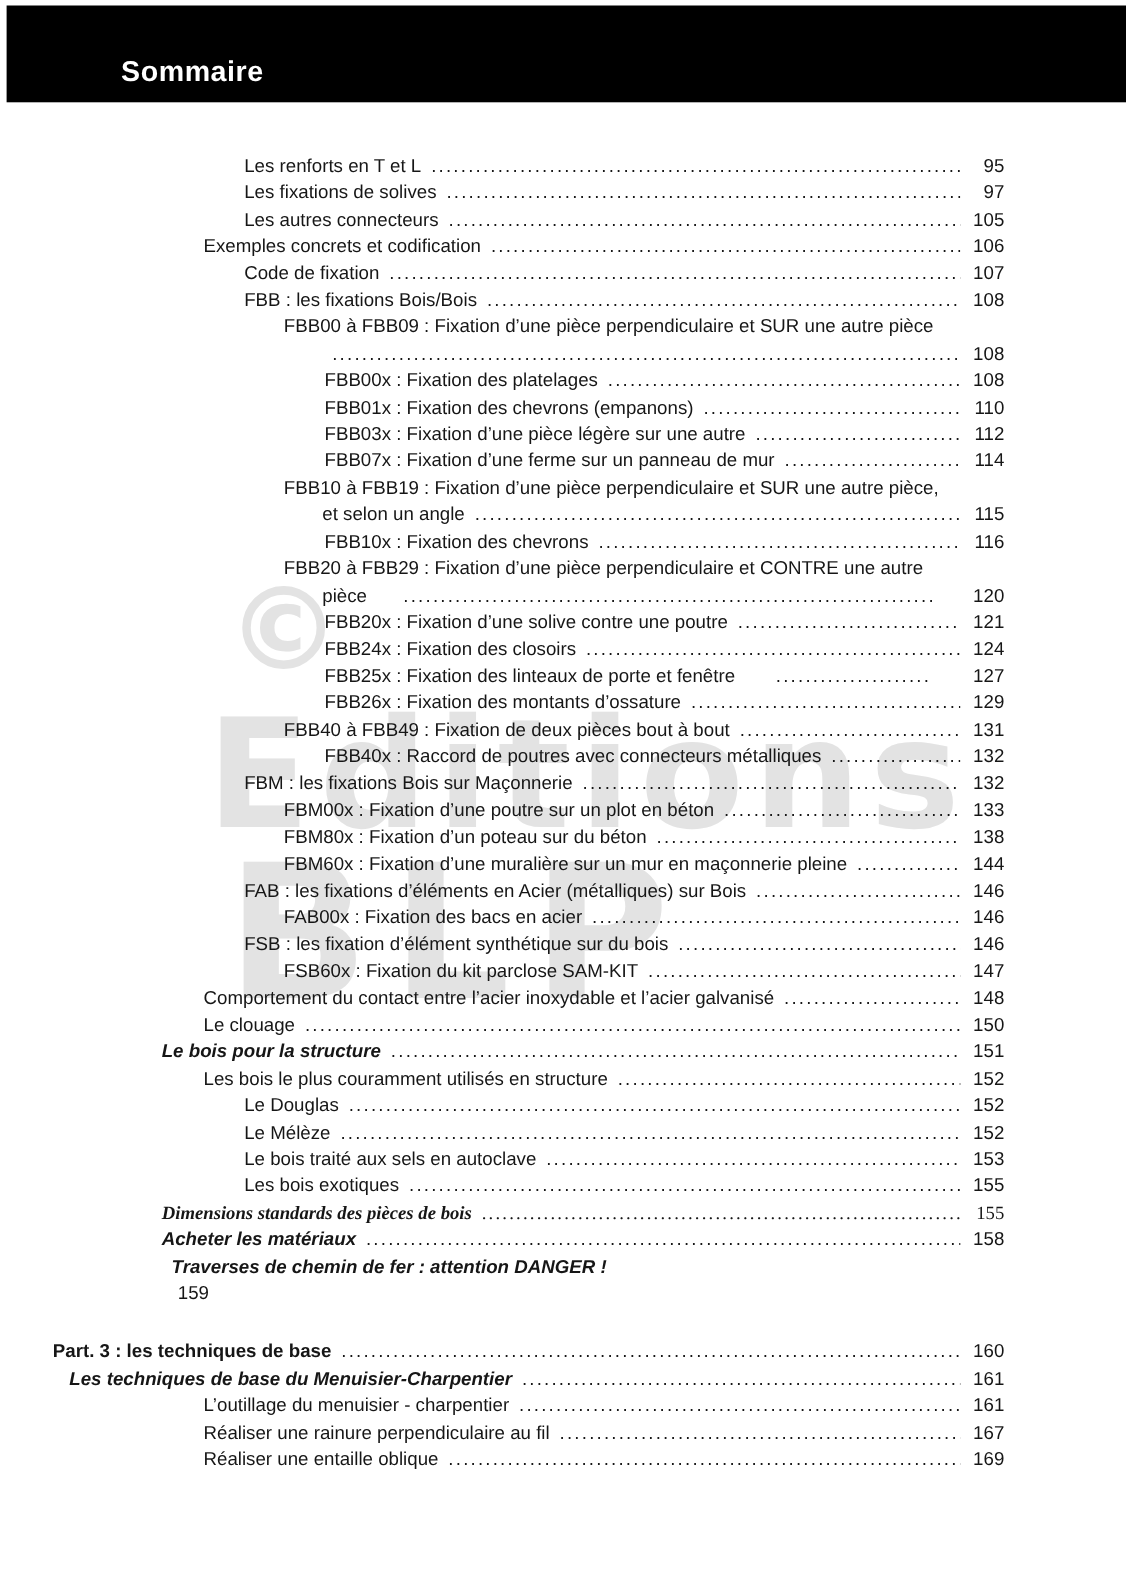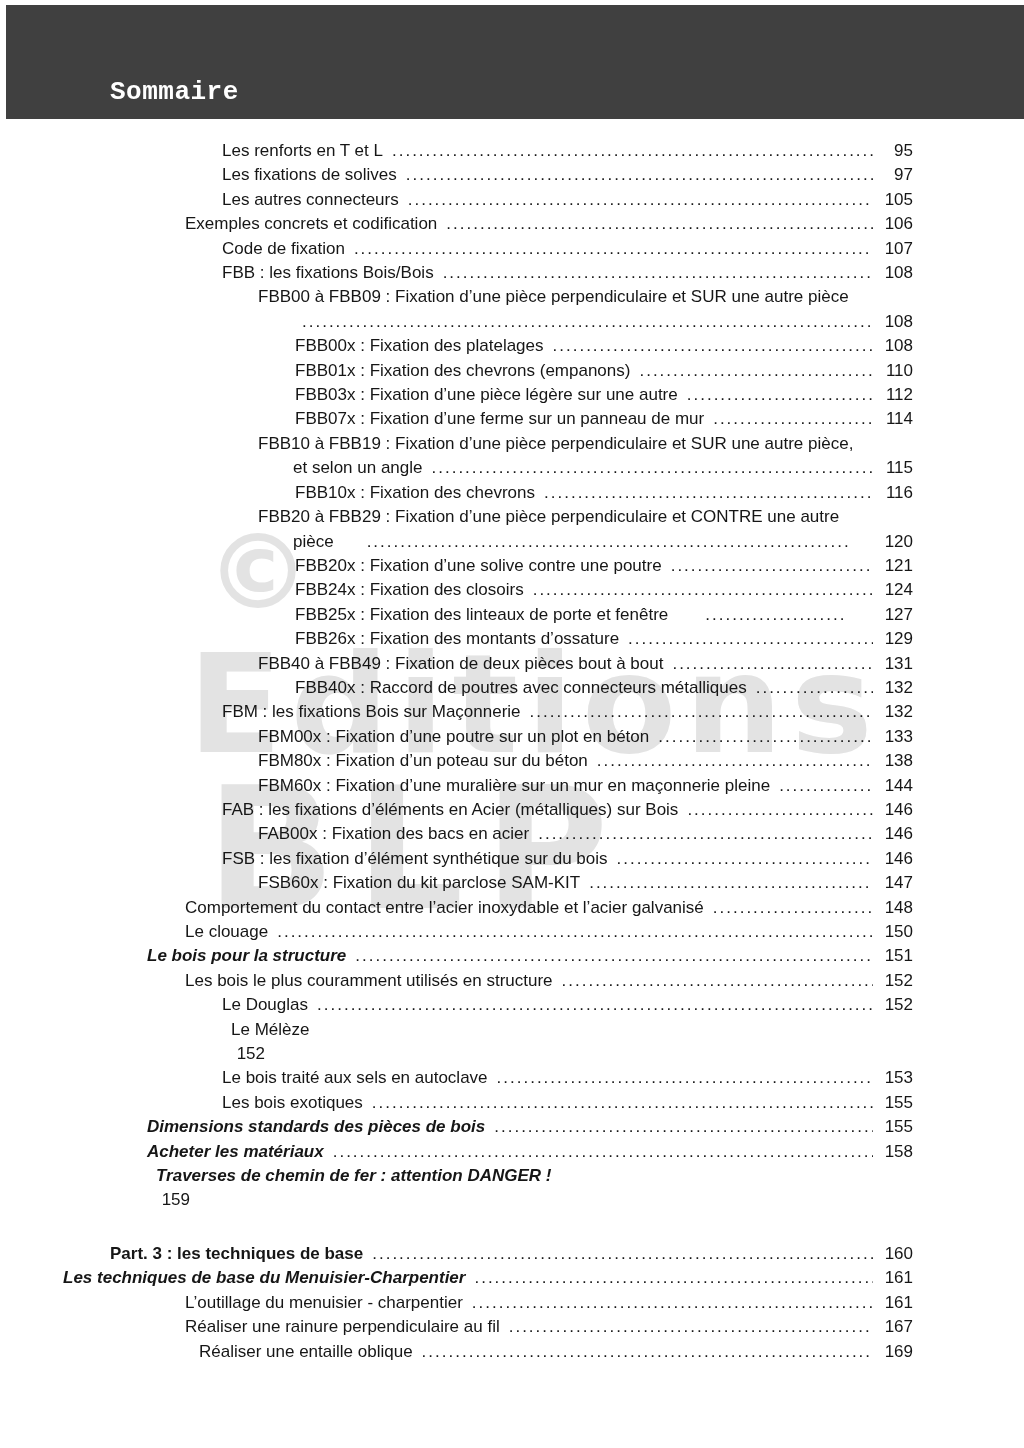--- a/index.html
+++ b/index.html
@@ -7,23 +7,22 @@
     width:1024px;height:1448px;
     background:#ffffff;
     font-family:"Liberation Sans", sans-serif;
     color:#161616;
     overflow:hidden;
   }
   .page{position:relative;width:1024px;height:1448px;background:#ffffff;}
 
   
   .header-band{
-    position:absolute;left:6px;top:5px;right:0;height:114px;
-    background:#404040;
-    font-family:Liberation Mono, monospace;
+    position:absolute;left:6px;top:5px;right:0;height:88px;
+    background:#000000;
   }
   .header-title{
     position:absolute;left:104px;bottom:12px;
     font-size:26px;font-weight:bold;color:#ffffff;
     letter-spacing:0.5px;
   }
 
   
   .watermark{position:absolute;inset:0;z-index:0;pointer-events:none;color:#e3e3e3;}
   .wm-copy{
@@ -241,71 +240,71 @@
       <div class="row" style="padding-left: 185px;">
         <span class="title">Les bois le plus couramment utilisés en structure</span>
         <span class="leader">................................................................................................................................................................................................................................................</span>
         <span class="page-num">152</span>
       </div>
       <div class="row" style="padding-left: 222px;">
         <span class="title">Le Douglas</span>
         <span class="leader">................................................................................................................................................................................................................................................</span>
         <span class="page-num">152</span>
       </div>
-      <div class="row" style="padding-left: 222px; flex-direction: column;">
+      <div class="row" style="padding-left: 222px;">
         <span class="title">Le Mélèze</span>
         <span class="leader">................................................................................................................................................................................................................................................</span>
         <span class="page-num">152</span>
       </div>
       <div class="row" style="padding-left: 222px;">
         <span class="title">Le bois traité aux sels en autoclave</span>
         <span class="leader">................................................................................................................................................................................................................................................</span>
         <span class="page-num">153</span>
       </div>
       <div class="row" style="padding-left: 222px;">
         <span class="title">Les bois exotiques</span>
         <span class="leader">................................................................................................................................................................................................................................................</span>
         <span class="page-num">155</span>
       </div>
-      <div class="row" style="padding-left: 147px;">
+      <div class="row" style="padding-left: 147px; font-family: Liberation Serif, serif;">
         <span class="title bold-italic">Dimensions standards des pièces de bois</span>
         <span class="leader">................................................................................................................................................................................................................................................</span>
         <span class="page-num">155</span>
       </div>
       <div class="row" style="padding-left: 147px;">
         <span class="title bold-italic">Acheter les matériaux</span>
         <span class="leader">................................................................................................................................................................................................................................................</span>
         <span class="page-num">158</span>
       </div>
       <div class="row" style="padding-left: 147px; flex-direction: column;">
         <span class="title bold-italic">Traverses de chemin de fer : attention DANGER !</span>
         <span class="leader">................................................................................................................................................................................................................................................</span>
         <span class="page-num">159</span>
       </div>
       <div class="spacer"></div>
-      <div class="row" style="padding-left: 110px;">
+      <div class="row" style="padding-left: 48px;">
         <span class="title bold">Part. 3 : les techniques de base</span>
         <span class="leader">................................................................................................................................................................................................................................................</span>
         <span class="page-num">160</span>
       </div>
       <div class="row" style="padding-left: 63px;">
         <span class="title bold-italic">Les techniques de base du Menuisier-Charpentier</span>
         <span class="leader">................................................................................................................................................................................................................................................</span>
         <span class="page-num">161</span>
       </div>
       <div class="row" style="padding-left: 185px;">
         <span class="title">L’outillage du menuisier - charpentier</span>
         <span class="leader">................................................................................................................................................................................................................................................</span>
         <span class="page-num">161</span>
       </div>
       <div class="row" style="padding-left: 185px;">
         <span class="title">Réaliser une rainure perpendiculaire au fil</span>
         <span class="leader">................................................................................................................................................................................................................................................</span>
         <span class="page-num">167</span>
       </div>
-      <div class="row" style="padding-left: 185px; margin-left: 14px;">
+      <div class="row" style="padding-left: 185px;">
         <span class="title">Réaliser une entaille oblique</span>
         <span class="leader">................................................................................................................................................................................................................................................</span>
         <span class="page-num">169</span>
       </div>
     </div>
 
 </div>
 
 </body></html>

